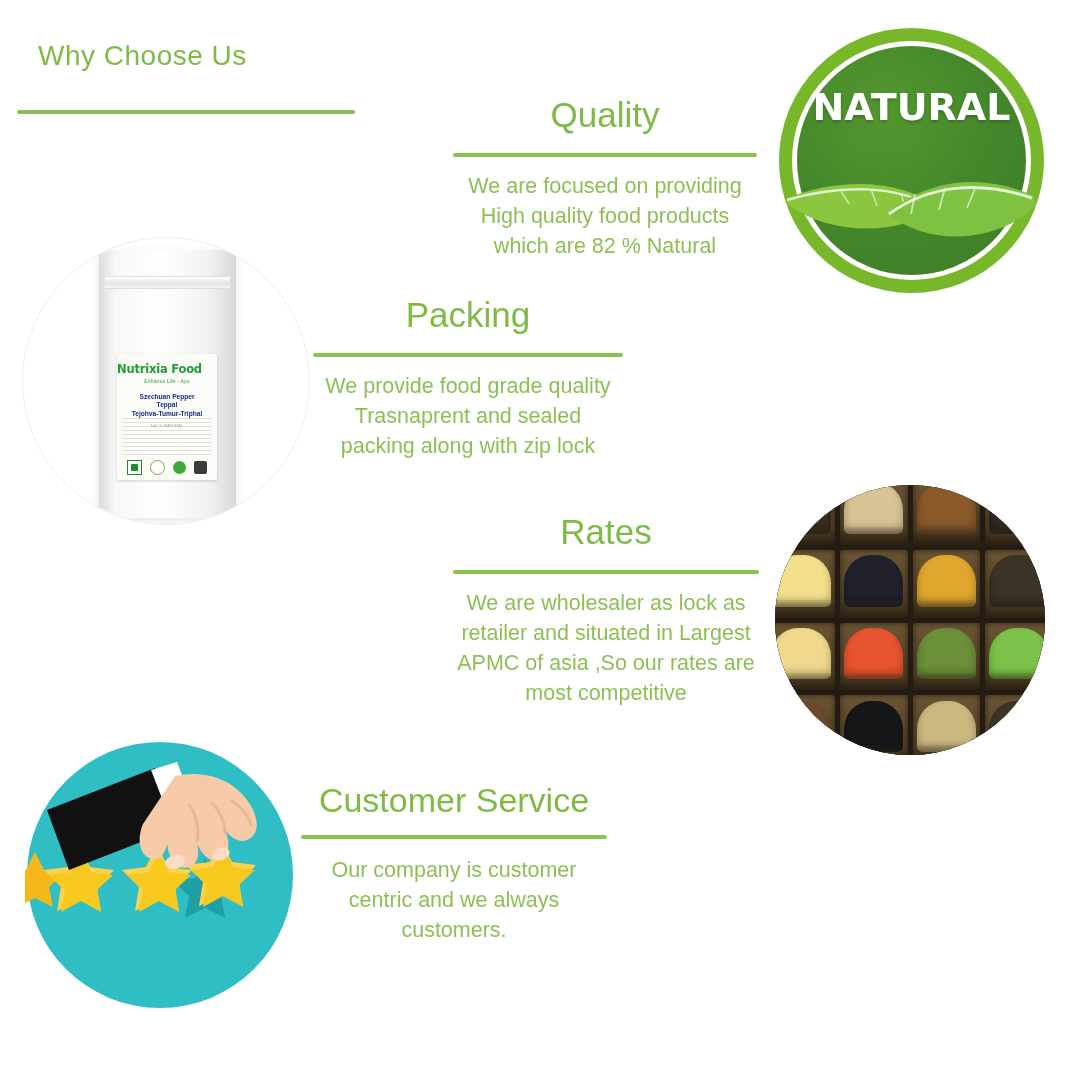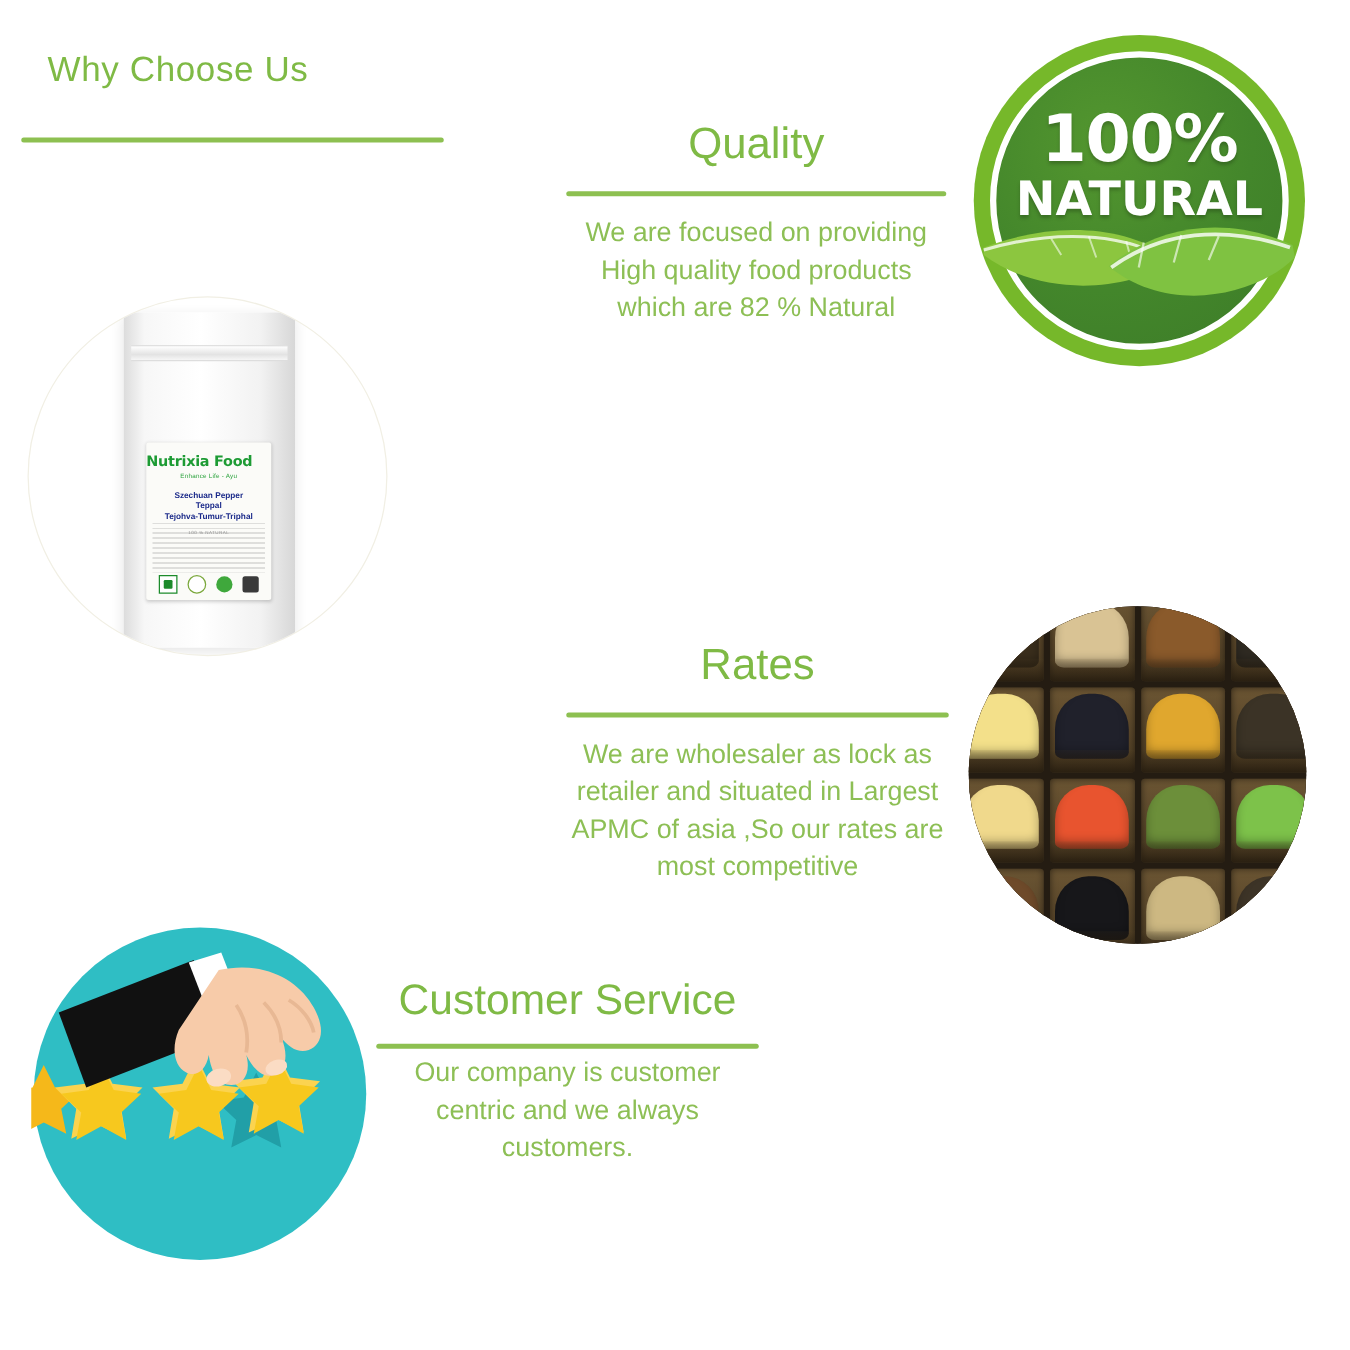--- a/index.html
+++ b/index.html
@@ -78,21 +78,21 @@
 
   
   #rates { left: 452px; top: 513px; width: 308px; }
   #rates .block-rule { width: 306px; margin-top: 18px; }
   #rates .block-body { margin-top: 14px; }
 
   
   #customer { left: 300px; top: 782px; width: 308px; }
   #customer .block-heading { font-size: 34px; }
   #customer .block-rule { width: 306px; margin-top: 16px; }
-  #customer .block-body { margin-top: 4px; }
+  #customer .block-body { margin-top: 16px; }
 
   
   #badge {
     position: absolute;
     left: 779px;
     top: 28px;
     width: 265px;
     height: 265px;
   }
   .badge-outer {
@@ -312,20 +312,29 @@
   <div class="block" id="quality">
     <div class="block-heading">Quality</div>
     <div class="block-rule"></div>
     <div class="block-body">
       <div>We are focused on providing</div>
       <div>High quality food products</div>
       <div>which are 82 % Natural</div>
     </div>
   </div>
 
+  <div class="block" id="packing">
+    <div class="block-heading">Packing</div>
+    <div class="block-rule"></div>
+    <div class="block-body">
+      <div>We provide food grade quality</div>
+      <div>Trasnaprent and sealed</div>
+      <div>packing along with zip lock</div>
+    </div>
+  </div>
 
   <div class="block" id="rates">
     <div class="block-heading">Rates</div>
     <div class="block-rule"></div>
     <div class="block-body">
       <div>We are wholesaler as lock as</div>
       <div>retailer and situated in Largest</div>
       <div>APMC of asia ,So our rates are</div>
       <div>most competitive</div>
     </div>
@@ -338,21 +347,20 @@
       <div>Our company is customer</div>
       <div>centric and we always</div>
       <div>customers.</div>
     </div>
   </div>
 
   <div id="badge">
     <div class="badge-outer">
       <div class="badge-inner"></div>
       <div class="badge-text">
-        <div class="badge-100">100%</div>
         <div class="badge-natural">NATURAL</div>
       </div>
       <svg class="badge-leaves" viewBox="0 0 265 265">
         <path d="M8 170 C60 150 120 150 160 180 C120 208 50 208 8 176 Z" fill="#8CC63F"></path>
         <path d="M8 172 C62 156 118 157 156 180" stroke="#ffffff" stroke-width="2.5" fill="none" opacity="0.75"></path>
         <path d="M62 163 L70 176 M92 161 L98 178 M122 165 L126 180" stroke="#ffffff" stroke-width="1.6" opacity="0.55"></path>
         <path d="M255 168 C205 145 150 150 108 185 C152 222 222 212 257 178 Z" fill="#7FC241"></path>
         <path d="M253 170 C200 152 150 157 110 186" stroke="#ffffff" stroke-width="3" fill="none" opacity="0.8"></path>
         <path d="M196 161 L188 180 M166 160 L160 182 M136 166 L132 186" stroke="#ffffff" stroke-width="1.8" opacity="0.6"></path>
       </svg>

